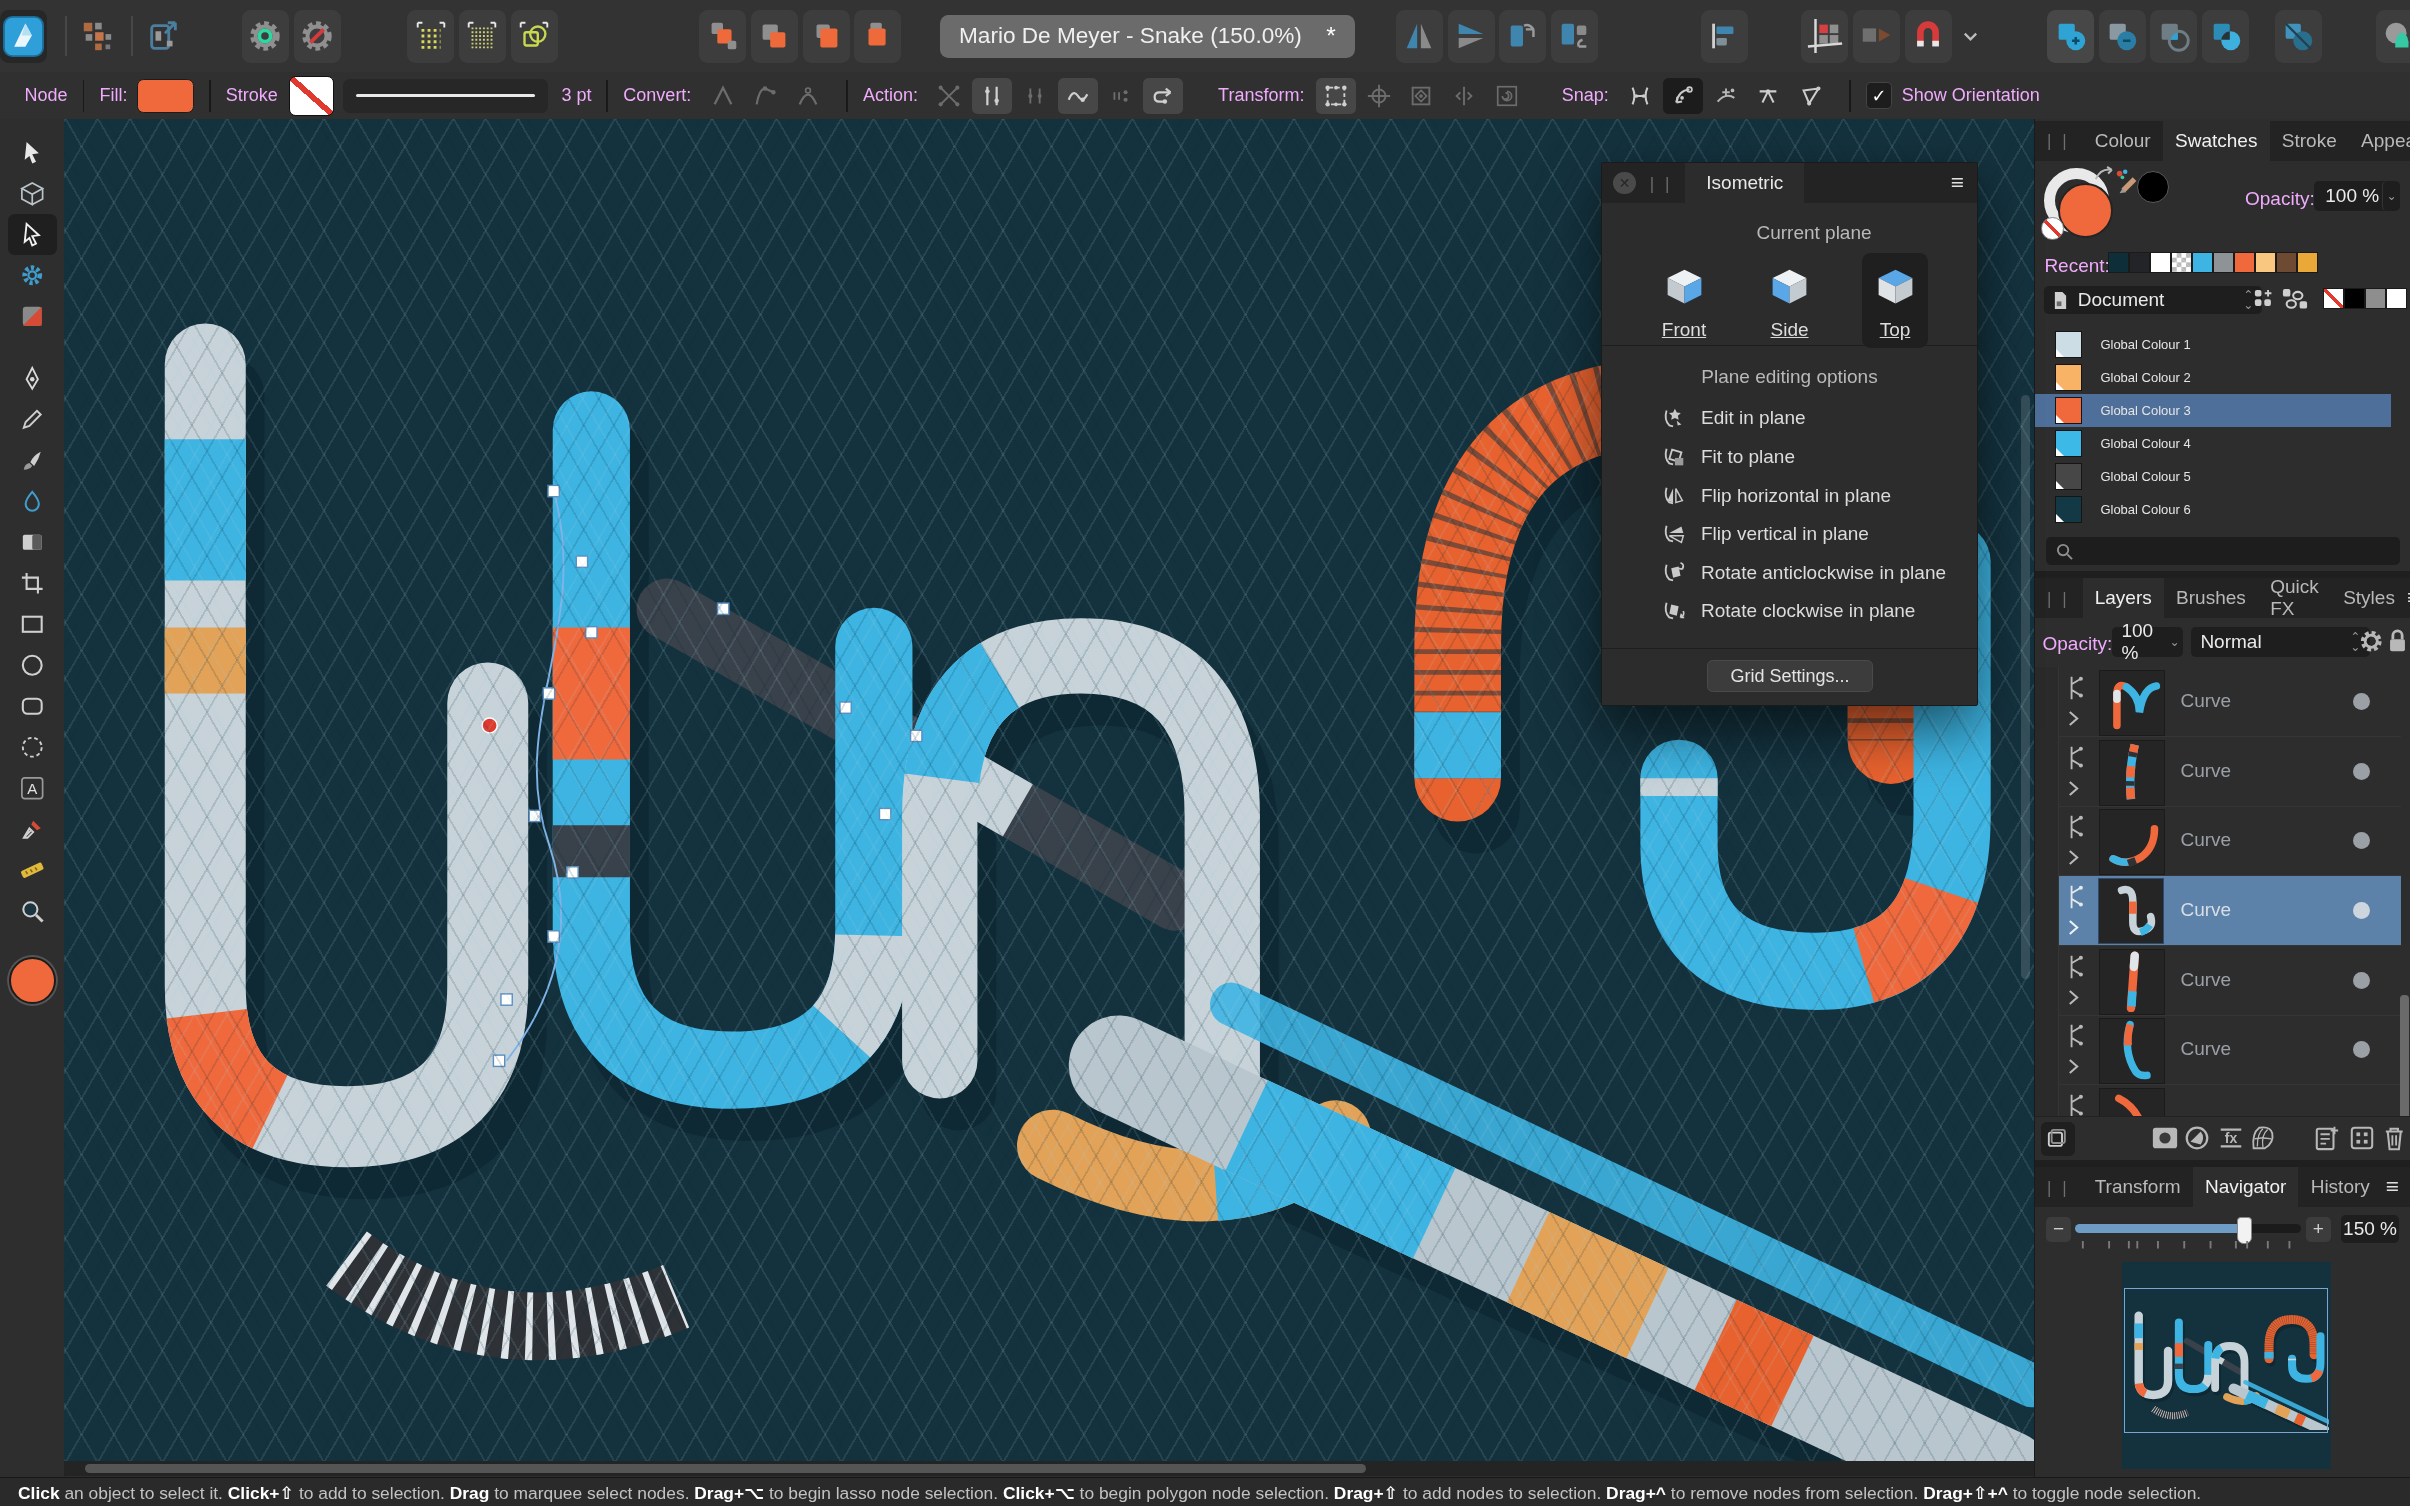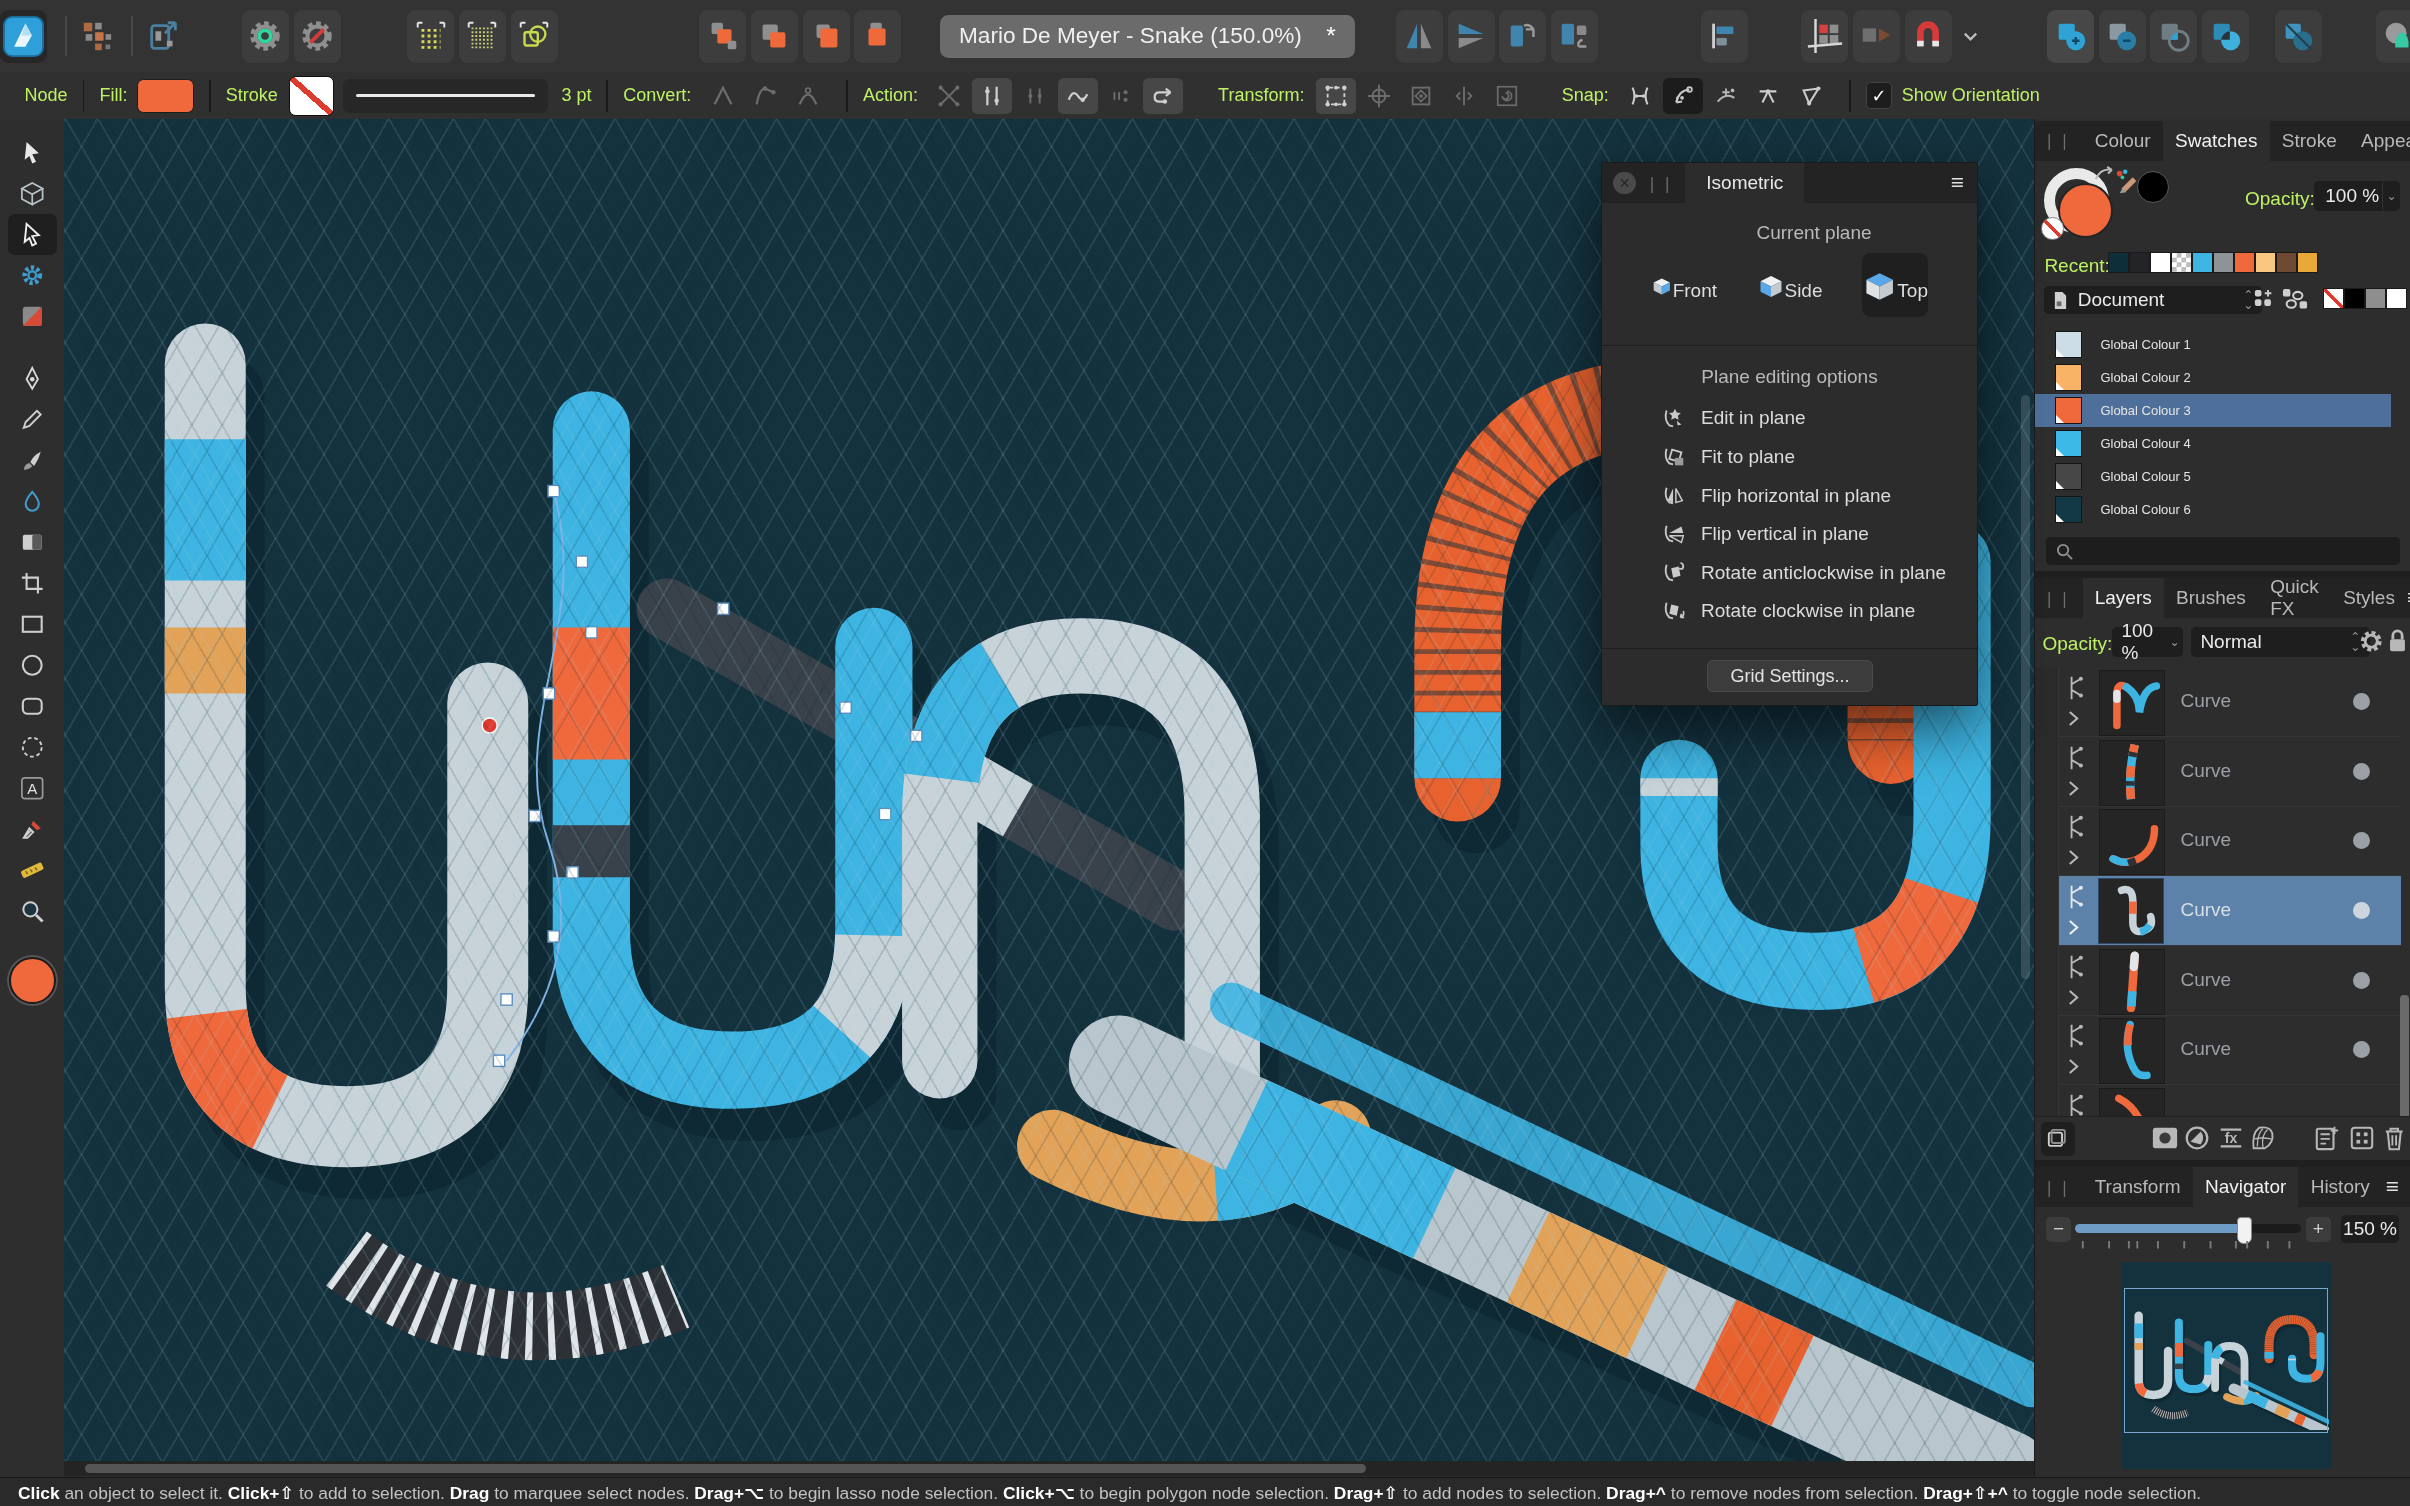--- a/index.html
+++ b/index.html
@@ -61,21 +61,21 @@
   .isopanel{position:absolute;left:1601px;top:162px;width:375px;height:542px;background:#2c2c2c;
             border:0.9px solid #1a1a1a;border-radius:1.9px;box-shadow:0 22.6px 56px rgba(0,0,0,.55);z-index:40;}
   .isohead{position:absolute;left:0;top:0;right:0;height:40px;background:#232323;display:flex;align-items:center;}
   .isotab{height:40px;padding:0 21px;background:#2c2c2c;display:flex;align-items:center;
           font-size:19px;color:#e8e8e8;}
   .closebtn{width:22.6px;height:22.6px;border-radius:50%;background:#4a4a4a;color:#262626;font-size:14px;
             display:flex;align-items:center;justify-content:center;margin:0 9.4px 0 11.3px;font-weight:bold;}
   .handle{color:#6f6f6f;font-size:16px;letter-spacing:1.9px;margin-right:9.4px;}
   .burger{margin-left:auto;margin-right:13px;color:#e0e0e0;font-size:22.6px;line-height:9.4px;}
   .sechead{font-size:19px;color:#b9b9b9;text-align:center;}
-  .planebtn{width:66px;display:flex;flex-direction:row;align-items:center;border-radius:8.5px;padding:11.3px 0 7.5px;}
+  .planebtn{width:66px;display:flex;flex-direction:column;align-items:center;border-radius:8.5px;padding:11.3px 0 7.5px;text-decoration:underline;}
   .planebtn.active{background:#1f1f1f;}
   .planebtn .plabel{font-size:19px;color:#dedede;margin-top:9.4px;}
   .isoopt{position:absolute;left:0;width:375px;height:39px;display:flex;align-items:center;}
   .isoopt .oicon{width:28px;margin-left:58px;display:flex;justify-content:center;}
   .isoopt .olabel{margin-left:13px;font-size:19px;color:#dcdcdc;}
   .gridbtn{position:absolute;left:105px;top:497px;width:164px;height:30px;background:#3c3c3c;
            border:0.9px solid #4a4a4a;border-radius:5.6px;color:#e4e4e4;font-size:18px;
            display:flex;align-items:center;justify-content:center;}
   .isodiv{position:absolute;left:0;width:375px;height:0.9px;background:#1e1e1e;}
   
@@ -113,21 +113,21 @@
   .navthumb{position:absolute;left:87px;top:1143px;width:209px;height:207px;background:#14323e;overflow:hidden;}
   .navrect{position:absolute;left:1.9px;top:26px;width:202px;height:143px;border:1.9px solid #7aa7cf;}
   
   .status{position:absolute;left:0;bottom:0;width:2411px;height:30px;background:#2a2a2a;
           border-top:0.9px solid #171717;font-size:17.4px;color:#c2c2c2;line-height:30px;
           padding-left:18px;white-space:pre;overflow:hidden;box-sizing:border-box;}
   .status b{color:#ffffff;}
   .checker{background-image:linear-gradient(45deg,#b8b8b8 25%,transparent 25% 75%,#b8b8b8 75%),
            linear-gradient(45deg,#b8b8b8 25%,#ffffff 25% 75%,#b8b8b8 75%);
            background-size:9.4px 9.4px;background-position:0 0,4.7px 4.7px;background-color:#fff;}
-  .lbl{color:#bef264;}
+  .lbl{color:#f0abfc;}
 </style>
 </head>
 <body>
 
 <div id="root">
 
   <div class="topbar">
     <div style="width:11.3px"></div>
     <div class="tbtn pressed">
       <svg width="41" height="41" viewBox="0 0 44 44">

